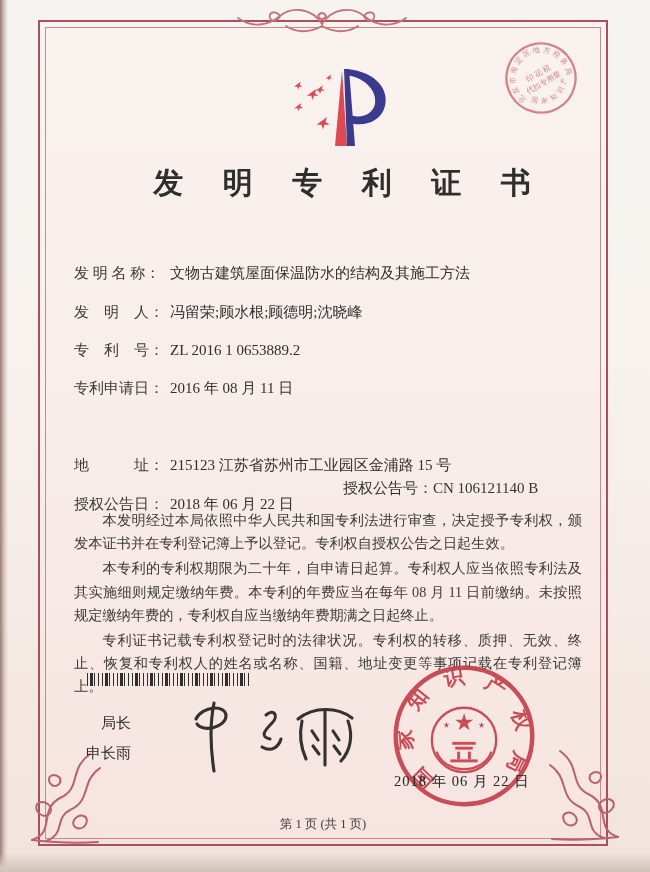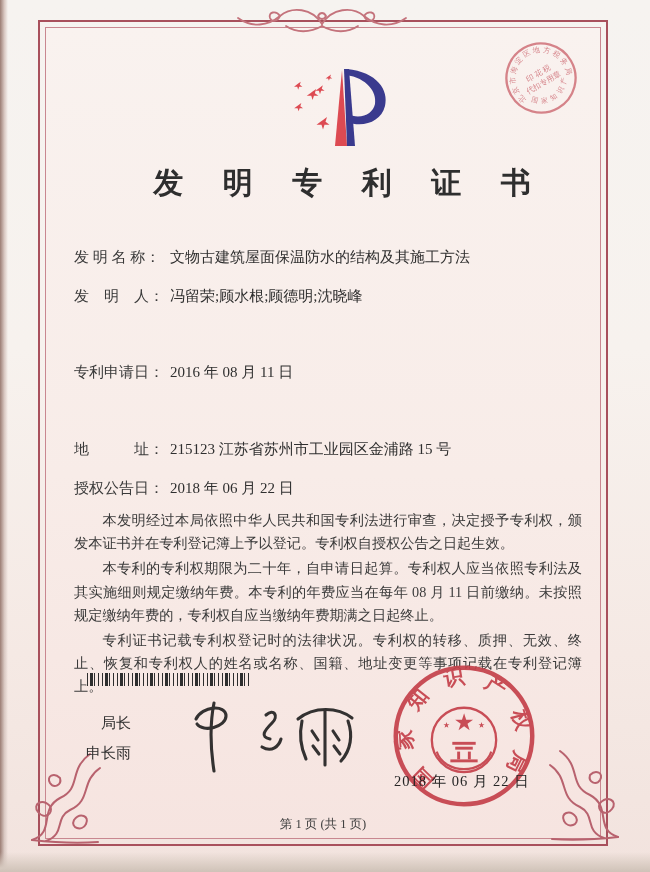--- a/index.html
+++ b/index.html
@@ -6,21 +6,21 @@
   body{width:650px;height:872px;background:#f2eeea;font-family:"Liberation Serif","DejaVu Serif",serif;overflow:hidden;}
   .photo{position:relative;width:650px;height:872px;background:linear-gradient(180deg,#f6f3f0 0%,#f7f2ee 40%,#f5e9e4 75%,#f2e3de 100%);}
   .edge-left{position:absolute;left:0;top:0;width:8px;height:872px;background:linear-gradient(90deg,#9b7d74,#d9c8c2 55%,rgba(217,200,194,0));}
   .edge-bottom{position:absolute;left:0;top:852px;width:650px;height:20px;background:linear-gradient(180deg,rgba(243,230,226,0),#d6c9bf 80%,#cfc2b8);}
   .frame-outer{position:absolute;left:38px;top:20px;width:570px;height:826px;border:2.5px solid #a8505c;box-sizing:border-box;}
   .frame-inner{position:absolute;left:45px;top:27px;width:556px;height:812px;border:1px solid #c98790;box-sizing:border-box;
     background:linear-gradient(180deg,#f9f2ef 0%,#f8ece8 55%,#f6e4e0 100%);}
   .cert-no{position:absolute;left:72px;top:88px;font-size:14.5px;letter-spacing:2.5px;color:#4f4f4f;}
   .title{position:absolute;left:0;top:163px;width:650px;text-align:center;font-size:30px;font-weight:700;letter-spacing:16px;text-indent:16px;color:#2e2e2e;margin-left:17px;}
   .row{position:absolute;left:74px;font-size:15px;color:#333;white-space:nowrap;}
-  .row .lbl{display:inline-block;width:96px;color:#3a3a3a;}
+  .row .lbl{display:inline-block;width:96px;color:#3a3a3a;margin-top:16px;}
   .row .val{color:#2f2f2f;}
   .grant2{position:absolute;left:343px;font-size:15px;color:#333;white-space:nowrap;}
   .paras{position:absolute;left:72px;top:507px;width:512px;font-size:14.2px;line-height:23.2px;color:#3a3a3a;text-align:justify;}
   .paras p{margin:2px;text-indent:2em;}
   .barcode{position:absolute;left:87px;top:673px;width:162px;height:13px;
     background:repeating-linear-gradient(90deg,#2e2e2e 0 1.5px,transparent 1.5px 3px,#2e2e2e 3px 6px,transparent 6px 7px,#2e2e2e 7px 8px,transparent 8px 11px,#2e2e2e 11px 12.5px,transparent 12.5px 15px);}
   .signer{position:absolute;left:86px;top:714px;font-size:15px;color:#2f2f2f;font-family:"Liberation Sans","DejaVu Sans",sans-serif;text-align:right;}
   .signer .name{margin-top:11px;}
   .sig-svg{position:absolute;left:180px;top:693px;}
   .seal-svg{position:absolute;left:386px;top:658px;opacity:.92;}
@@ -110,28 +110,34 @@
   </svg>
 
   <div class="title">发 明 专 利 证 书</div>
 
   <div class="row" style="top:248px">
     <span class="lbl">发 明 名 称：</span><span class="val">文物古建筑屋面保温防水的结构及其施工方法</span>
   </div>
   <div class="row" style="top:287px">
     <span class="lbl">发　明　人：</span><span class="val">冯留荣;顾水根;顾德明;沈晓峰</span>
   </div>
+  <div class="row" style="top:325px">
+    <span class="lbl">专　利　号：</span><span class="val">ZL 2016 1 0653889.2</span>
+  </div>
   <div class="row" style="top:363px">
     <span class="lbl">专利申请日：</span><span class="val">2016 年 08 月 11 日</span>
   </div>
   <div class="row" style="top:440px">
     <span class="lbl">地　　　址：</span><span class="val">215123 江苏省苏州市工业园区金浦路 15 号</span>
   </div>
   <div class="row" style="top:479px">
     <span class="lbl">授权公告日：</span><span class="val">2018 年 06 月 22 日</span>
+  </div>
+  <div class="grant2" style="top:479px">
+    <span>授权公告号：</span><span class="val">CN 106121140 B</span>
   </div>
 
   <div class="paras">
     <p>本发明经过本局依照中华人民共和国专利法进行审查，决定授予专利权，颁发本证书并在专利登记簿上予以登记。专利权自授权公告之日起生效。</p>
     <p>本专利的专利权期限为二十年，自申请日起算。专利权人应当依照专利法及其实施细则规定缴纳年费。本专利的年费应当在每年 08 月 11 日前缴纳。未按照规定缴纳年费的，专利权自应当缴纳年费期满之日起终止。</p>
     <p>专利证书记载专利权登记时的法律状况。专利权的转移、质押、无效、终止、恢复和专利权人的姓名或名称、国籍、地址变更等事项记载在专利登记簿上。</p>
   </div>
 
   <div class="barcode"></div>
 

